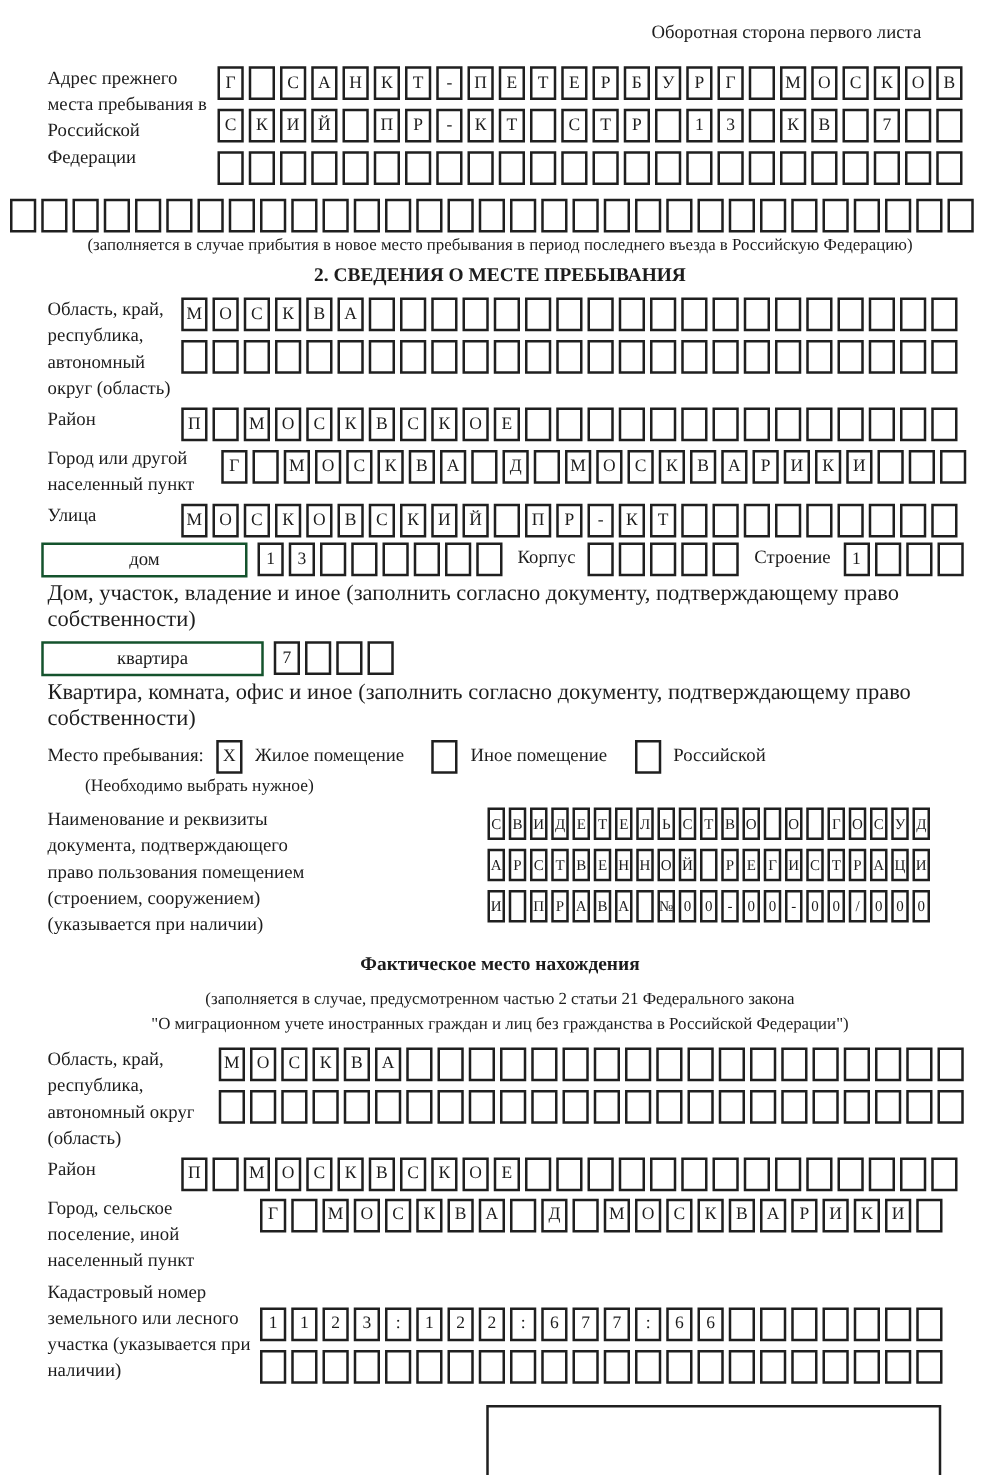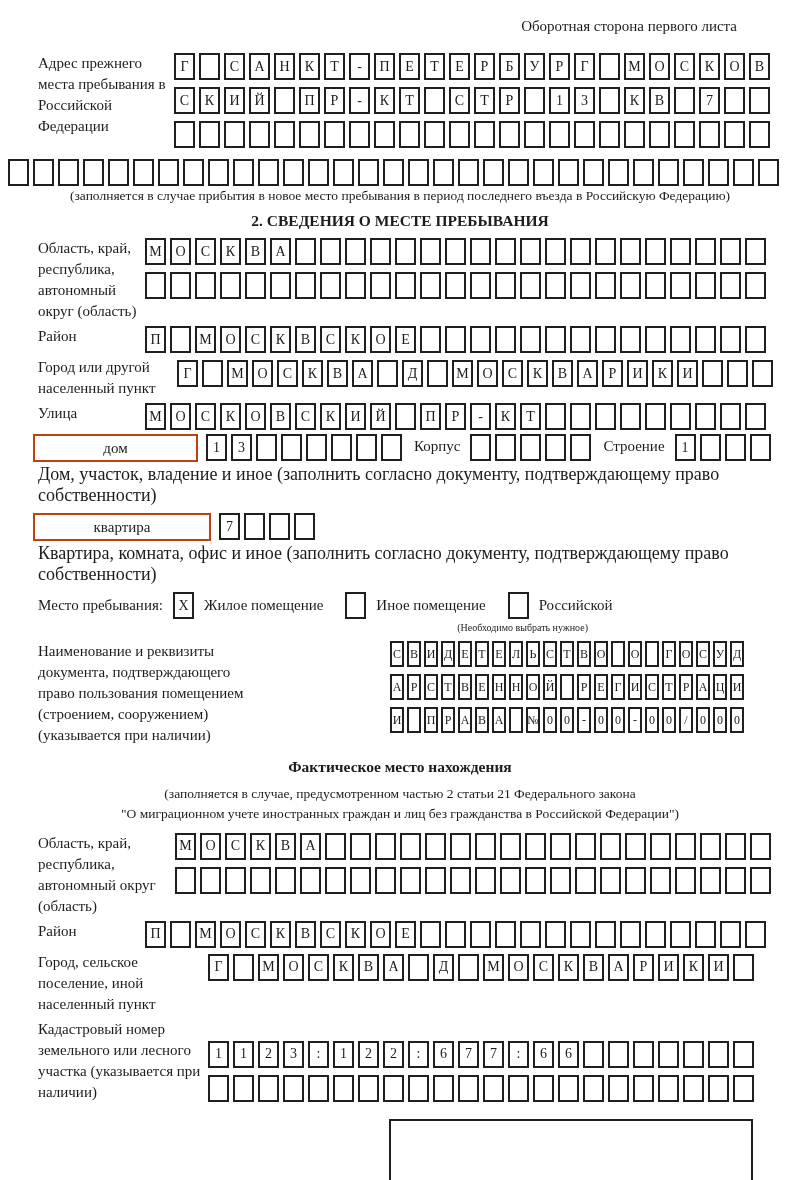--- a/index.html
+++ b/index.html
@@ -26,33 +26,33 @@
     width:21px;height:27px;border:2px solid #1f1f1f;margin-right:4px;
     display:inline-flex;align-items:center;justify-content:center;
     font-size:14px;line-height:1;background:#fff;
   }
   .small .cell{width:14px;height:26px;margin-right:3px;font-size:12px;}
   .full-row{margin-top:2px;margin-bottom:2px;}
   .caption{font-size:13.5px;text-align:center;margin:2px 0 8px 0;}
   .section-title{font-weight:bold;font-size:15.5px;text-align:center;margin:6px 0 8px 0;}
   .house-row{display:flex;align-items:flex-start;margin-left:25px;margin-bottom:2px;}
   .named-box{
-    box-sizing:border-box;height:28px;border:2px solid #c2410c;
+    box-sizing:border-box;height:28px;border:2px solid #14532d;
     display:flex;align-items:center;justify-content:center;
     margin-right:8px;font-size:15px;flex:0 0 auto;background:#fff;
   }
   .box-dom{width:165px;}
   .box-kv{width:178px;}
   .inline-label{font-size:15px;margin:4px 10px 0 8px;flex:0 0 auto;}
   .note{font-size:18px;margin:1px 0 7px 30px;}
   .stay-row{display:flex;align-items:center;margin-left:30px;margin-bottom:3px;}
   .stay-row .stay-label{margin-right:10px;text-align:right;}
   .stay-row .cell{margin:0 10px 0 0;}
   .stay-row .opt-label{margin-right:22px;}
-  .stay-note{font-size:10px;text-align:right;width:520px;margin:0 0 8px 60px;}
+  .stay-note{font-size:14px;text-align:left;width:520px;margin:0 0 8px 60px;}
   .fact-title{font-weight:bold;font-size:15.5px;text-align:center;margin:12px 0 8px 0;}
   .fact-note{font-size:13.5px;text-align:center;line-height:1.5;}
   .fact-note.second{margin-bottom:8px;}
   .doc-block{margin-top:6px;}
   .stamp-box{margin-left:381px;width:360px;height:175px;border:2px solid #1f1f1f;margin-top:10px;background:#fff;}
 </style>
 </head>
 <body>
 
 <div class="page">

